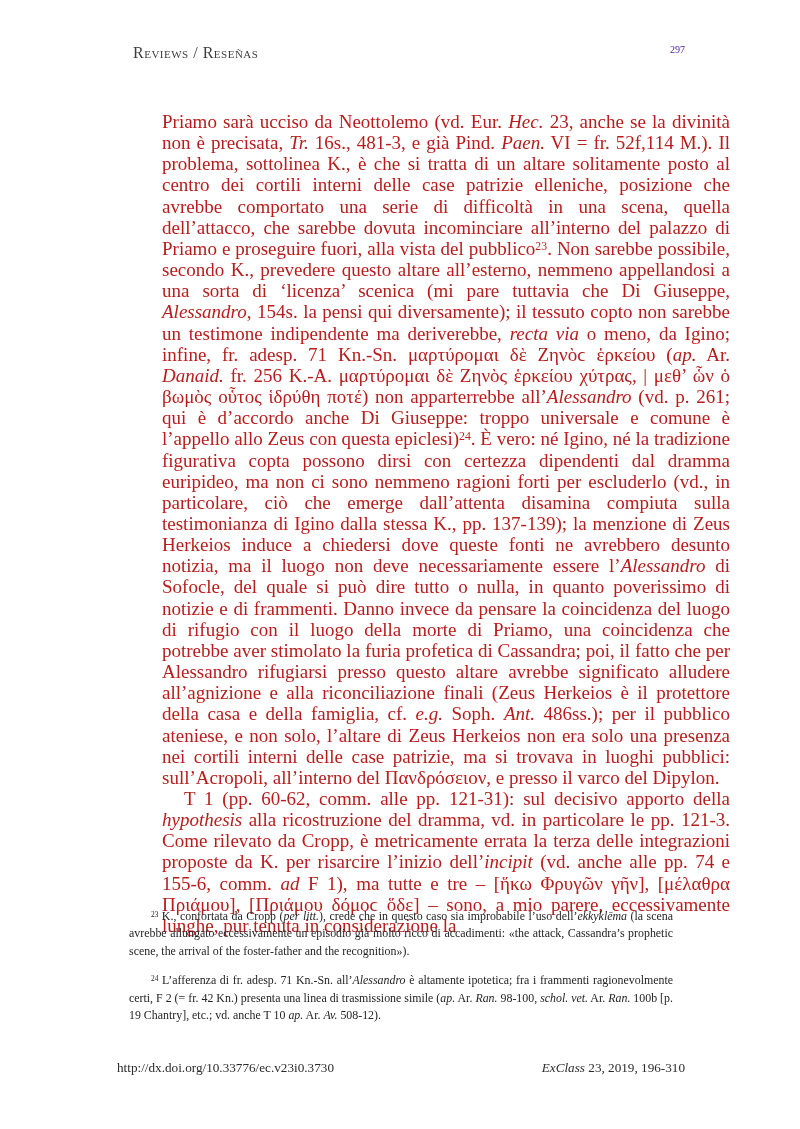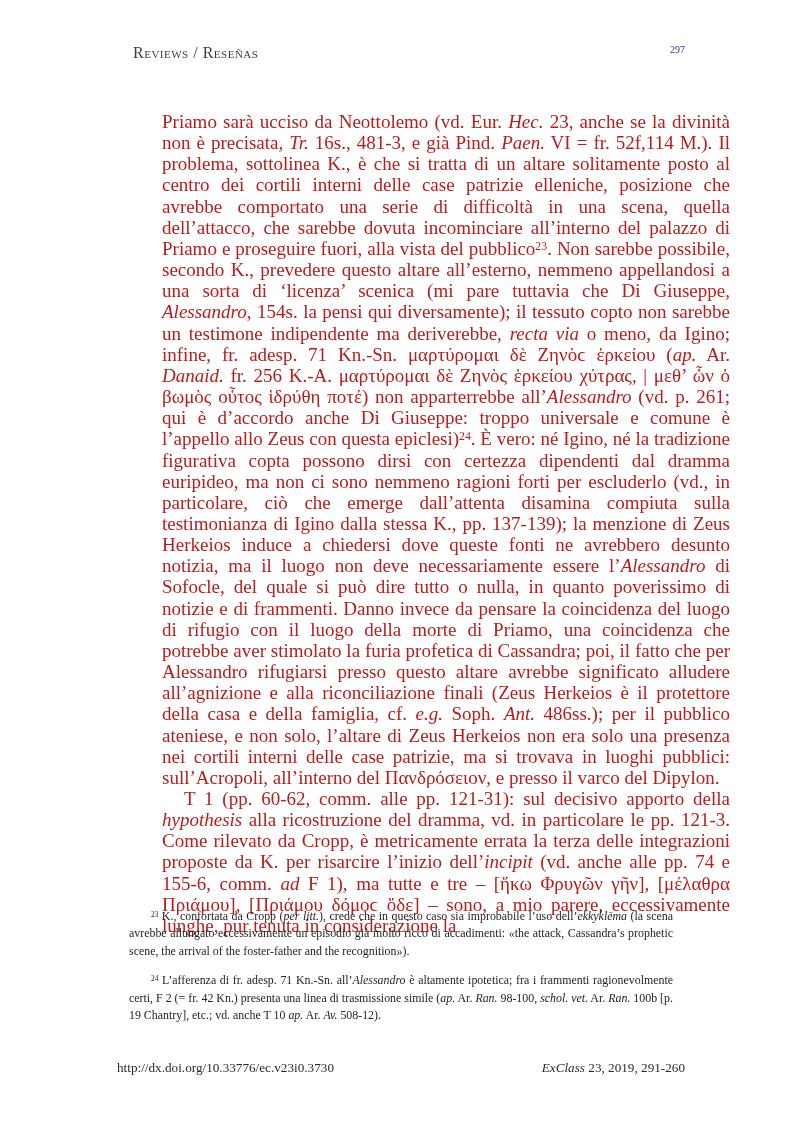--- a/index.html
+++ b/index.html
@@ -75,16 +75,16 @@
       <div class="para indent"><span>T 1 (pp. 60-62, comm. alle pp. 121-31): sul decisivo apporto della </span><i>hypothesis</i><span> alla ricostruzione del dramma, vd. in particolare le pp. 121-3. Come rilevato da Cropp, è metricamente errata la terza delle integrazioni proposte da K. per risarcire l’inizio dell’</span><i>incipit</i><span> (vd. anche alle pp. 74 e 155-6, comm. </span><i>ad</i><span> F 1), ma tutte e tre – [ἥκω Φρυγῶν γῆν], [μέλαθρα Πριάμου], [Πριάμου δόμοϲ ὅδε] – sono, a mio parere, eccessivamente lunghe, pur tenuta in considerazione la</span></div>
     </div>
 
   <div class="footnotes">
       <div class="footnote"><sup>23</sup><span> K., confortata da Cropp (</span><i>per litt.</i><span>), crede che in questo caso sia improbabile l’uso dell’</span><i>ekkyklēma</i><span> (la scena avrebbe allungato eccessivamente un episodio già molto ricco di accadimenti: «the attack, Cassandra’s prophetic scene, the arrival of the foster-father and the recognition»).</span></div>
       <div class="footnote"><sup>24</sup><span> L’afferenza di fr. adesp. 71 Kn.-Sn. all’</span><i>Alessandro</i><span> è altamente ipotetica; fra i frammenti ragionevolmente certi, F 2 (= fr. 42 Kn.) presenta una linea di trasmissione simile (</span><i>ap.</i><span> Ar. </span><i>Ran.</i><span> 98-100, </span><i>schol. vet.</i><span> Ar. </span><i>Ran.</i><span> 100b [p. 19 Chantry], etc.; vd. anche T 10 </span><i>ap.</i><span> Ar. </span><i>Av.</i><span> 508-12).</span></div>
     </div>
 
   <div class="page-footer">
     <span class="doi">http://dx.doi.org/10.33776/ec.v23i0.3730</span>
-    <span class="journal"><i>ExClass</i><span> 23, 2019, 291-260</span></span>
+    <span class="journal"><i>ExClass</i><span> 23, 2019, 196-310</span></span>
   </div>
 
 </div>
 
 </body></html>

